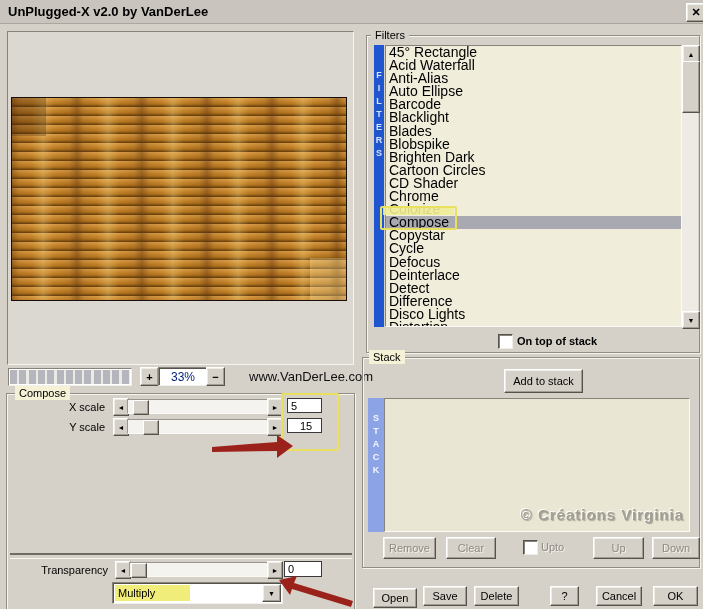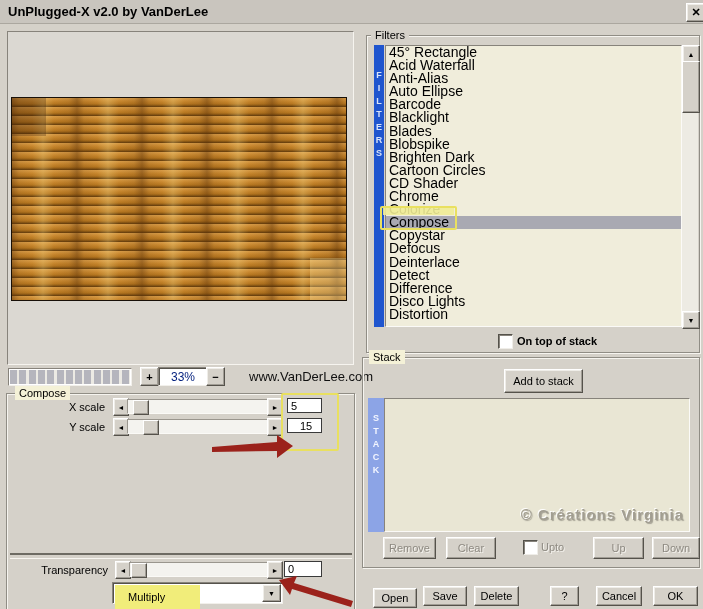--- a/index.html
+++ b/index.html
@@ -55,22 +55,22 @@
   .s-label{font-size:11px;color:#000;text-align:right;}
   .arrbtn{width:14px;height:16px;font-size:7px;}
   .track{background:#F4F3EF;border:1px solid;border-color:#9A968E #FBFAF7 #FBFAF7 #9A968E;}
   .thumb{position:absolute;top:0px;width:14px;height:13px;background:#D5D1C9;
     border:1px solid;border-color:#FFFFFF #55524B #55524B #FFFFFF;
     box-shadow:inset -1px -1px 0 #A19D95;}
   
   .combo{left:112px;top:582px;width:169px;height:20px;background:#fff;
     border:1px solid;border-color:#87837B #F2F0EB #F2F0EB #87837B;
     box-shadow:inset 1px 1px 0 #55524B;display:flex;align-items:center;}
-  .combo-text{position:absolute;left:2px;top:2px;height:24px;width:72px;
-    background:var(--hlfill);display:flex;align-items:center;padding-left:13px;
+  .combo-text{position:absolute;left:2px;top:2px;height:16px;width:72px;
+    background:var(--hlfill);display:flex;align-items:center;padding-left:3px;
     font-size:11px;color:#000;}
   .combo-btn{position:absolute;right:1px;top:1px;width:17px;height:16px;font-size:7px;}
   
   .vstrip{display:flex;flex-direction:column;align-items:center;color:#D9E4FB;
     font-size:9px;font-weight:bold;line-height:13px;}
   .filters-strip{left:374px;top:45px;width:10px;height:282px;background:#1F55CE;padding-top:24px;box-sizing:border-box;}
   .stack-strip{left:368px;top:398px;width:16px;height:134px;background:#8CA4E6;padding-top:14px;box-sizing:border-box;color:#F2F5FF;}
   .flist{left:385px;top:45px;width:297px;height:282px;background:#F0EDDB;
     border:1px solid;border-color:#87837B #FBFAF7 #FBFAF7 #87837B;overflow:hidden;box-sizing:border-box;}
   .li{height:13.1px;line-height:13px;font-size:14px;padding-left:3px;color:#000;white-space:nowrap;}
@@ -202,20 +202,21 @@
     <div class="li">Blacklight</div>
     <div class="li">Blades</div>
     <div class="li">Blobspike</div>
     <div class="li">Brighten Dark</div>
     <div class="li">Cartoon Circles</div>
     <div class="li">CD Shader</div>
     <div class="li">Chrome</div>
     <div class="li">Colorize</div>
     <div class="li sel">Compose</div>
     <div class="li">Copystar</div>
+    <div class="li">Cycle</div>
     <div class="li">Defocus</div>
     <div class="li">Deinterlace</div>
     <div class="li">Detect</div>
     <div class="li">Difference</div>
     <div class="li">Disco Lights</div>
     <div class="li">Distortion</div>
   </div>
 <div class="abs sb">
   <div class="btn sb-btn" style="top:0;">
       <span>▲</span>

